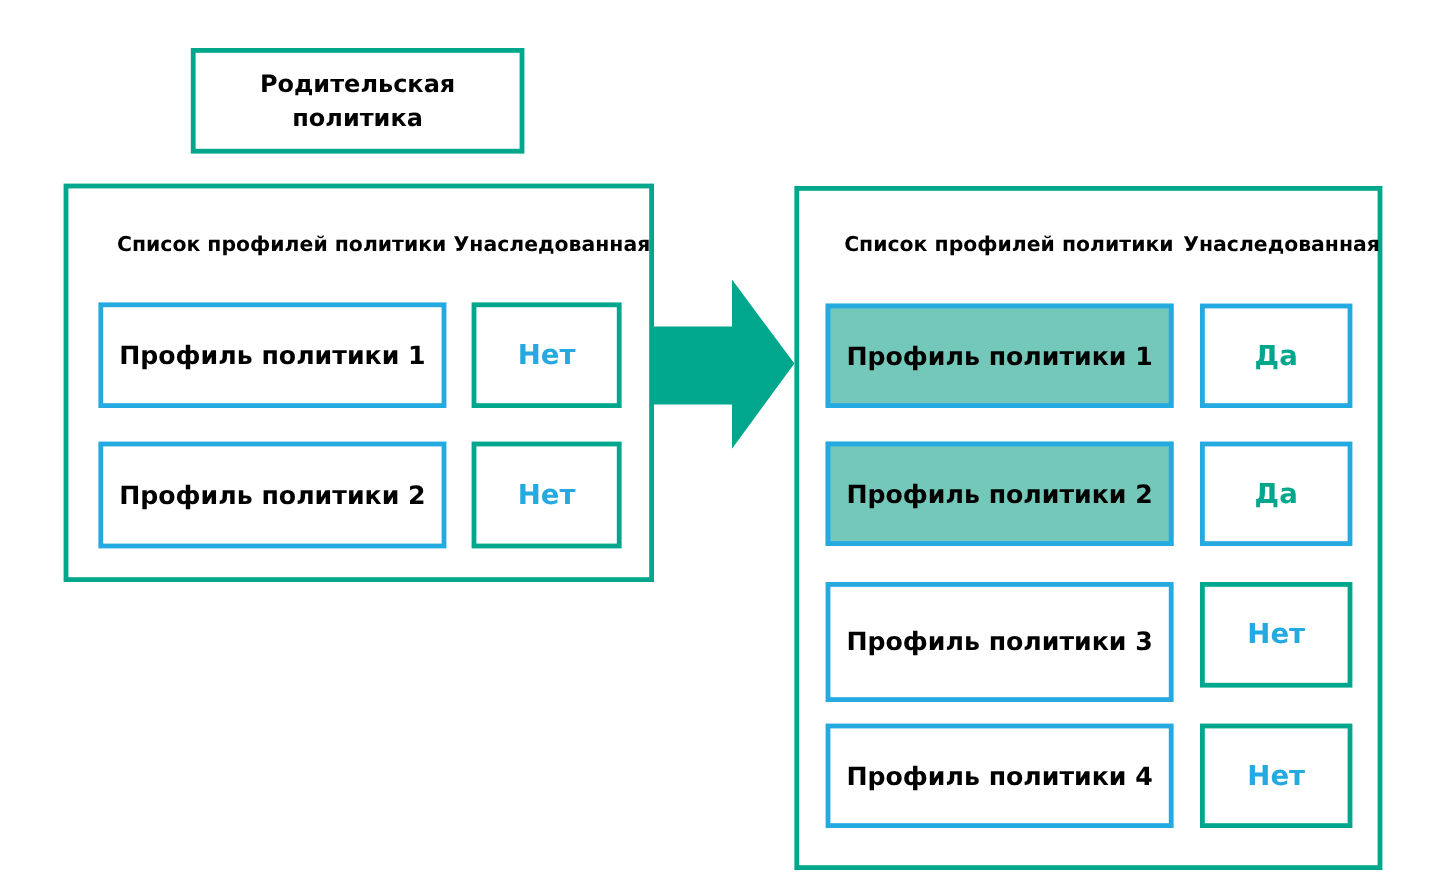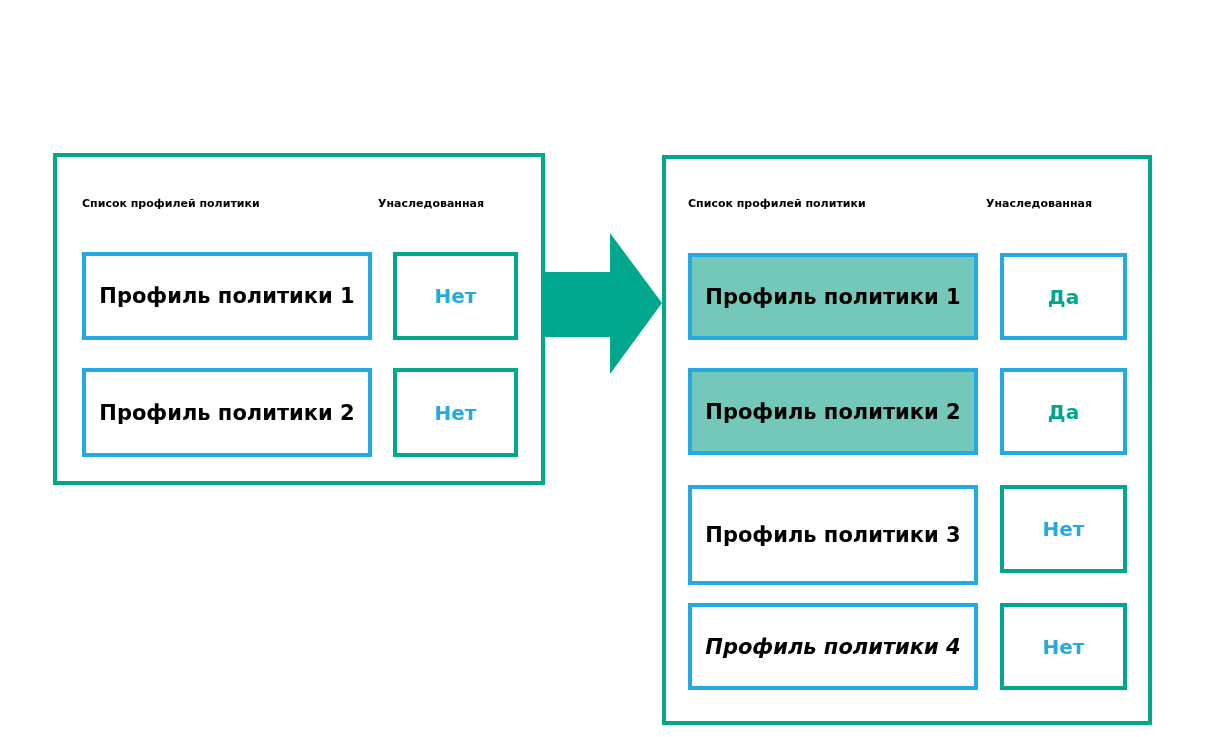--- a/index.html
+++ b/index.html
@@ -25,55 +25,59 @@
     text-align:center;
     font-size:20px;line-height:1.4;
     white-space:pre-line;
     background:#ffffff;
   }
   .panel{
     border:4px solid var(--teal);
     background:#ffffff;
   }
   .col-header{
-    font-size:11px;
-    text-align:left;
+    font-size:17px;
+    text-align:right;
     white-space:nowrap;
     line-height:22px;
   }
   .profile-box{
     border:4px solid var(--blue);
     background:#ffffff;
     display:flex;align-items:center;justify-content:center;
     font-size:21px;
     white-space:nowrap;
   }
   .profile-box.highlighted{
     background:var(--teal-fill);
   }
   .value-box{
     display:flex;align-items:center;justify-content:center;
-    font-size:20px;
+    font-size:23px;
     background:#ffffff;
   }
   .value-box.no{
     border:4px solid var(--teal);
     color:var(--blue);
   }
   .value-box.yes{
     border:4px solid var(--blue);
     color:var(--teal);
   }
   .arrow svg{display:block;}
 </style>
 </head>
 <body>
 
 <div class="stage">
 
+  <div class="abs title-box" style="left:159px;top:40px;width:278px;height:88px;">
+    <span>Родительская
+политика</span>
+  </div>
 
 
   <div class="abs panel" style="left:53px;top:153px;width:492px;height:332px;"></div>
 
   <div class="abs col-header" style="left:82px;top:193px;width:290px;">Список профилей политики</div>
   <div class="abs col-header" style="left:378px;top:193px;width:155px;">Унаследованная</div>
 
   <div class="abs profile-box" style="left:82px;top:252px;width:290px;height:88px;">
     <span>Профиль политики 1</span>
   </div>
@@ -113,20 +117,20 @@
     <span>Да</span>
   </div>
 
   <div class="abs profile-box" style="left:688px;top:485px;width:290px;height:100px;">
     <span>Профиль политики 3</span>
   </div>
   <div class="abs value-box no" style="left:1000px;top:485px;width:127px;height:88px;">
     <span>Нет</span>
   </div>
 
-  <div class="abs profile-box" style="left:688px;top:603px;width:290px;height:87px;font-style:italic;">
+  <div class="abs profile-box" style="left:688px;top:603px;width:290px;height:87px;">
     <span>Профиль политики 4</span>
   </div>
   <div class="abs value-box no" style="left:1000px;top:603px;width:127px;height:87px;">
     <span>Нет</span>
   </div>
 
 </div>
 
 </body></html>

